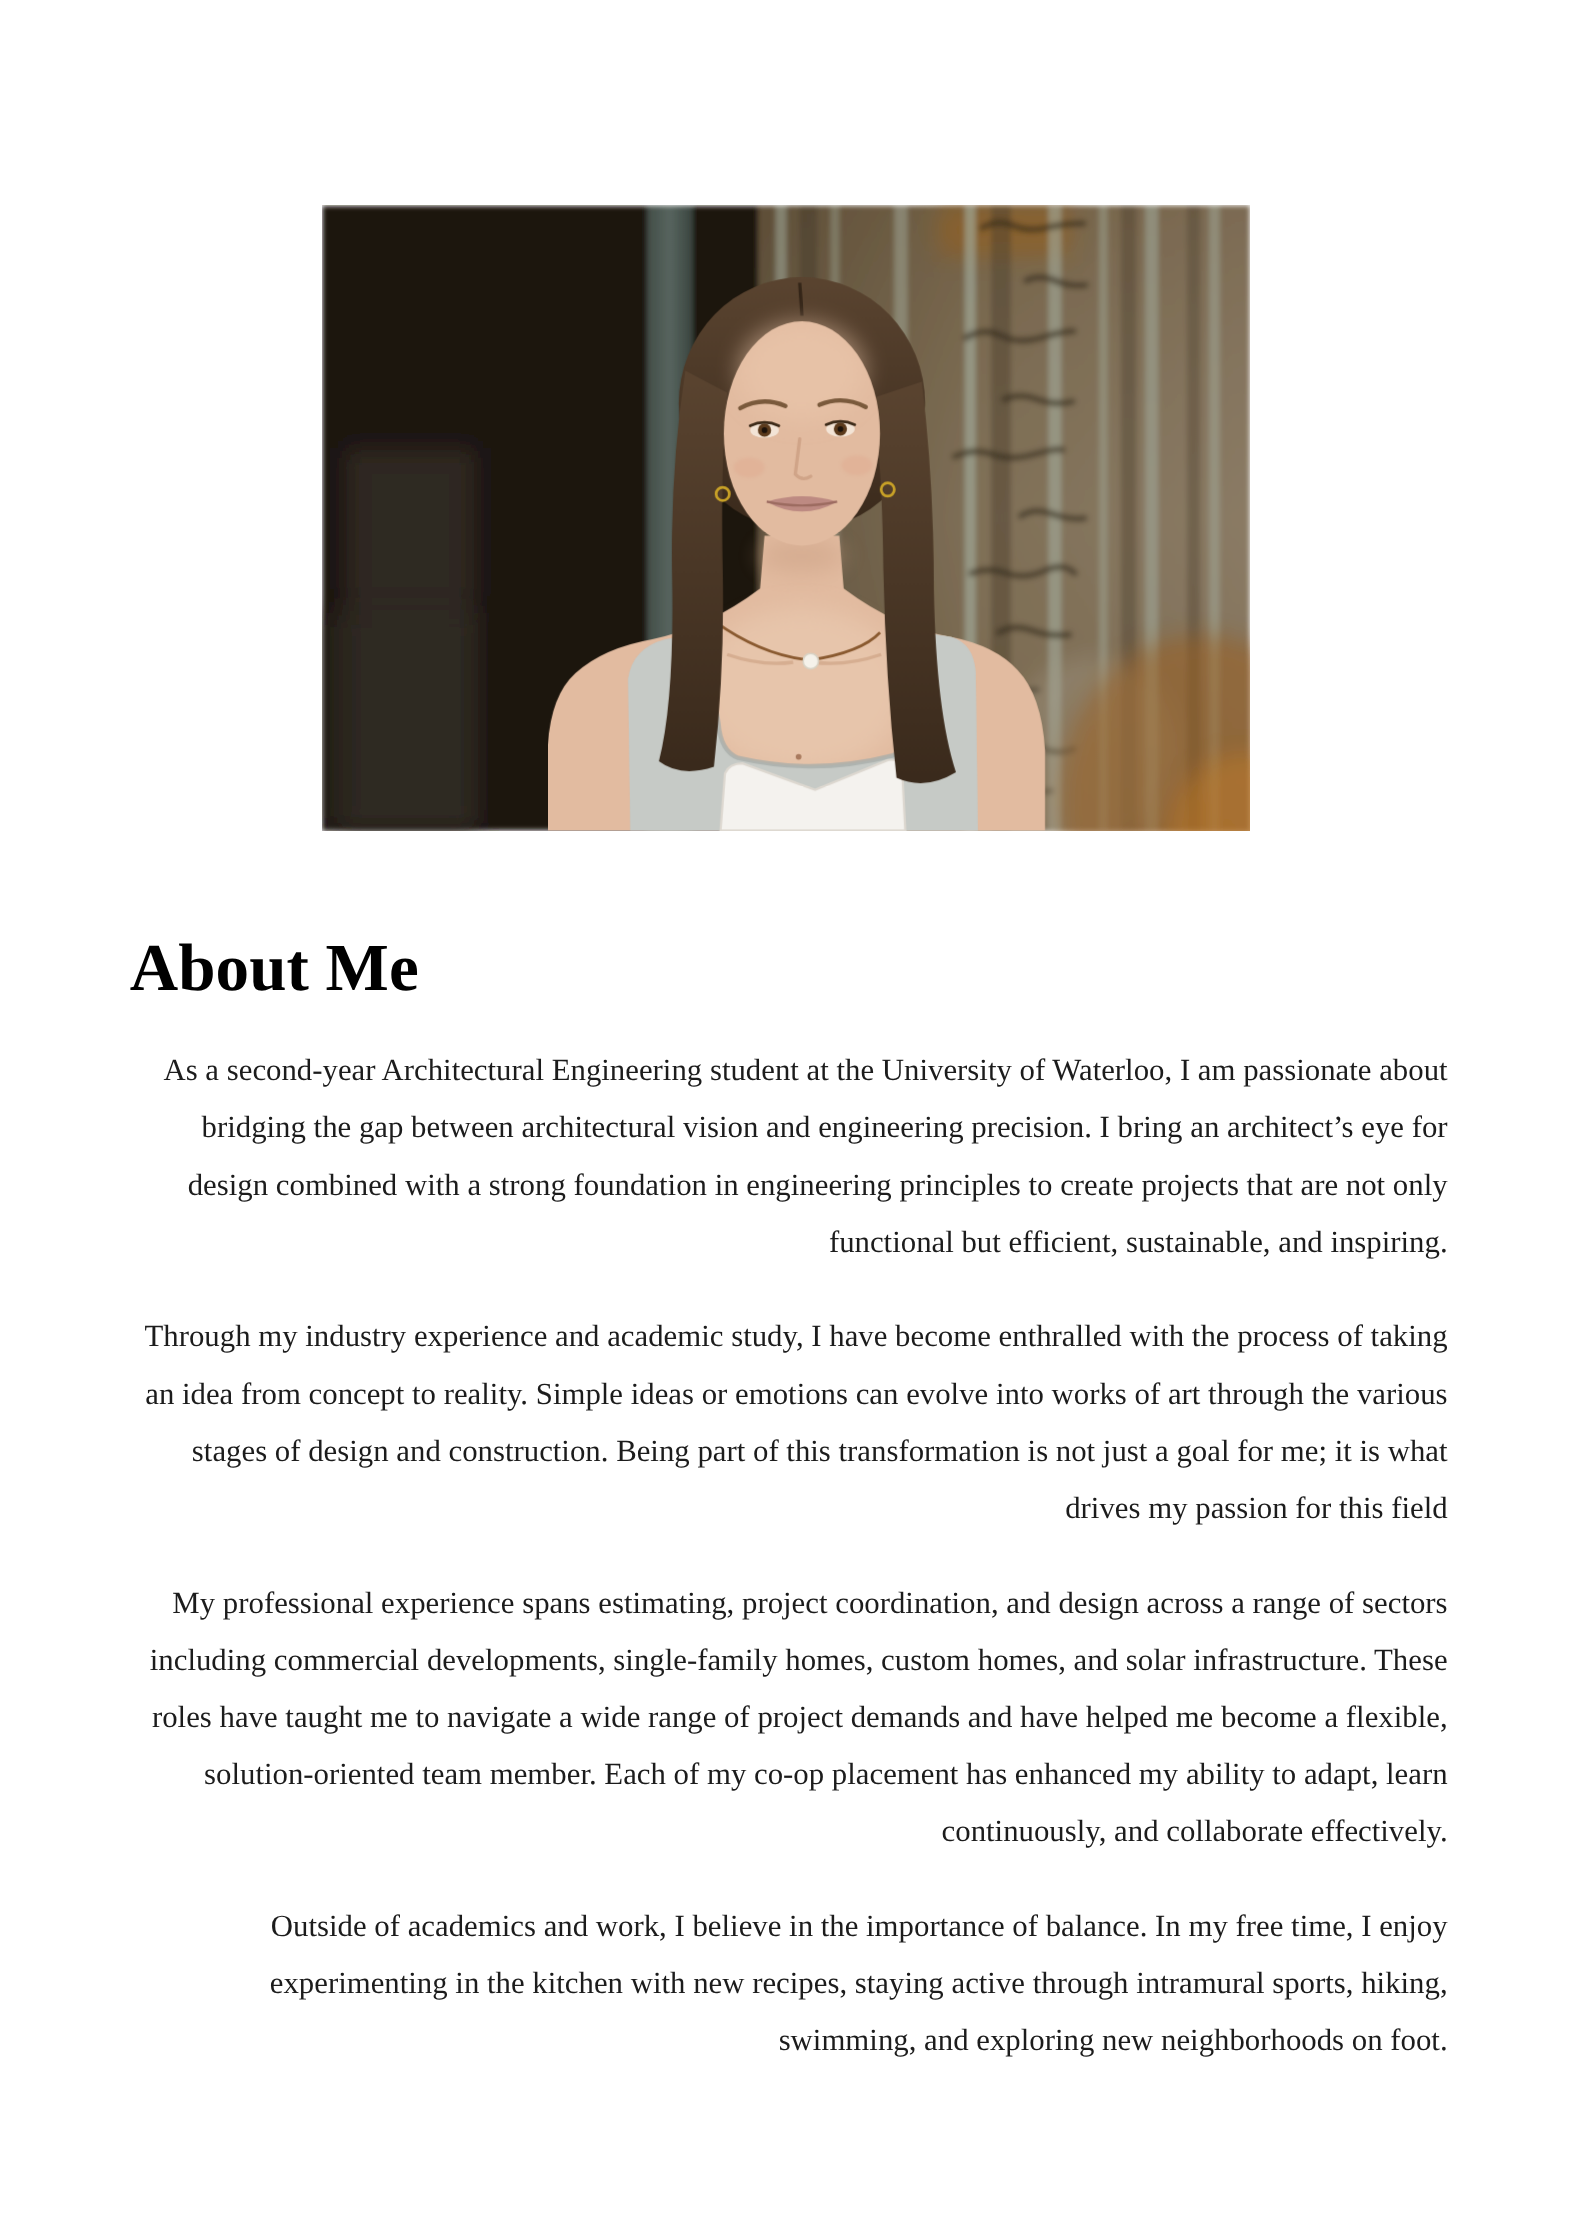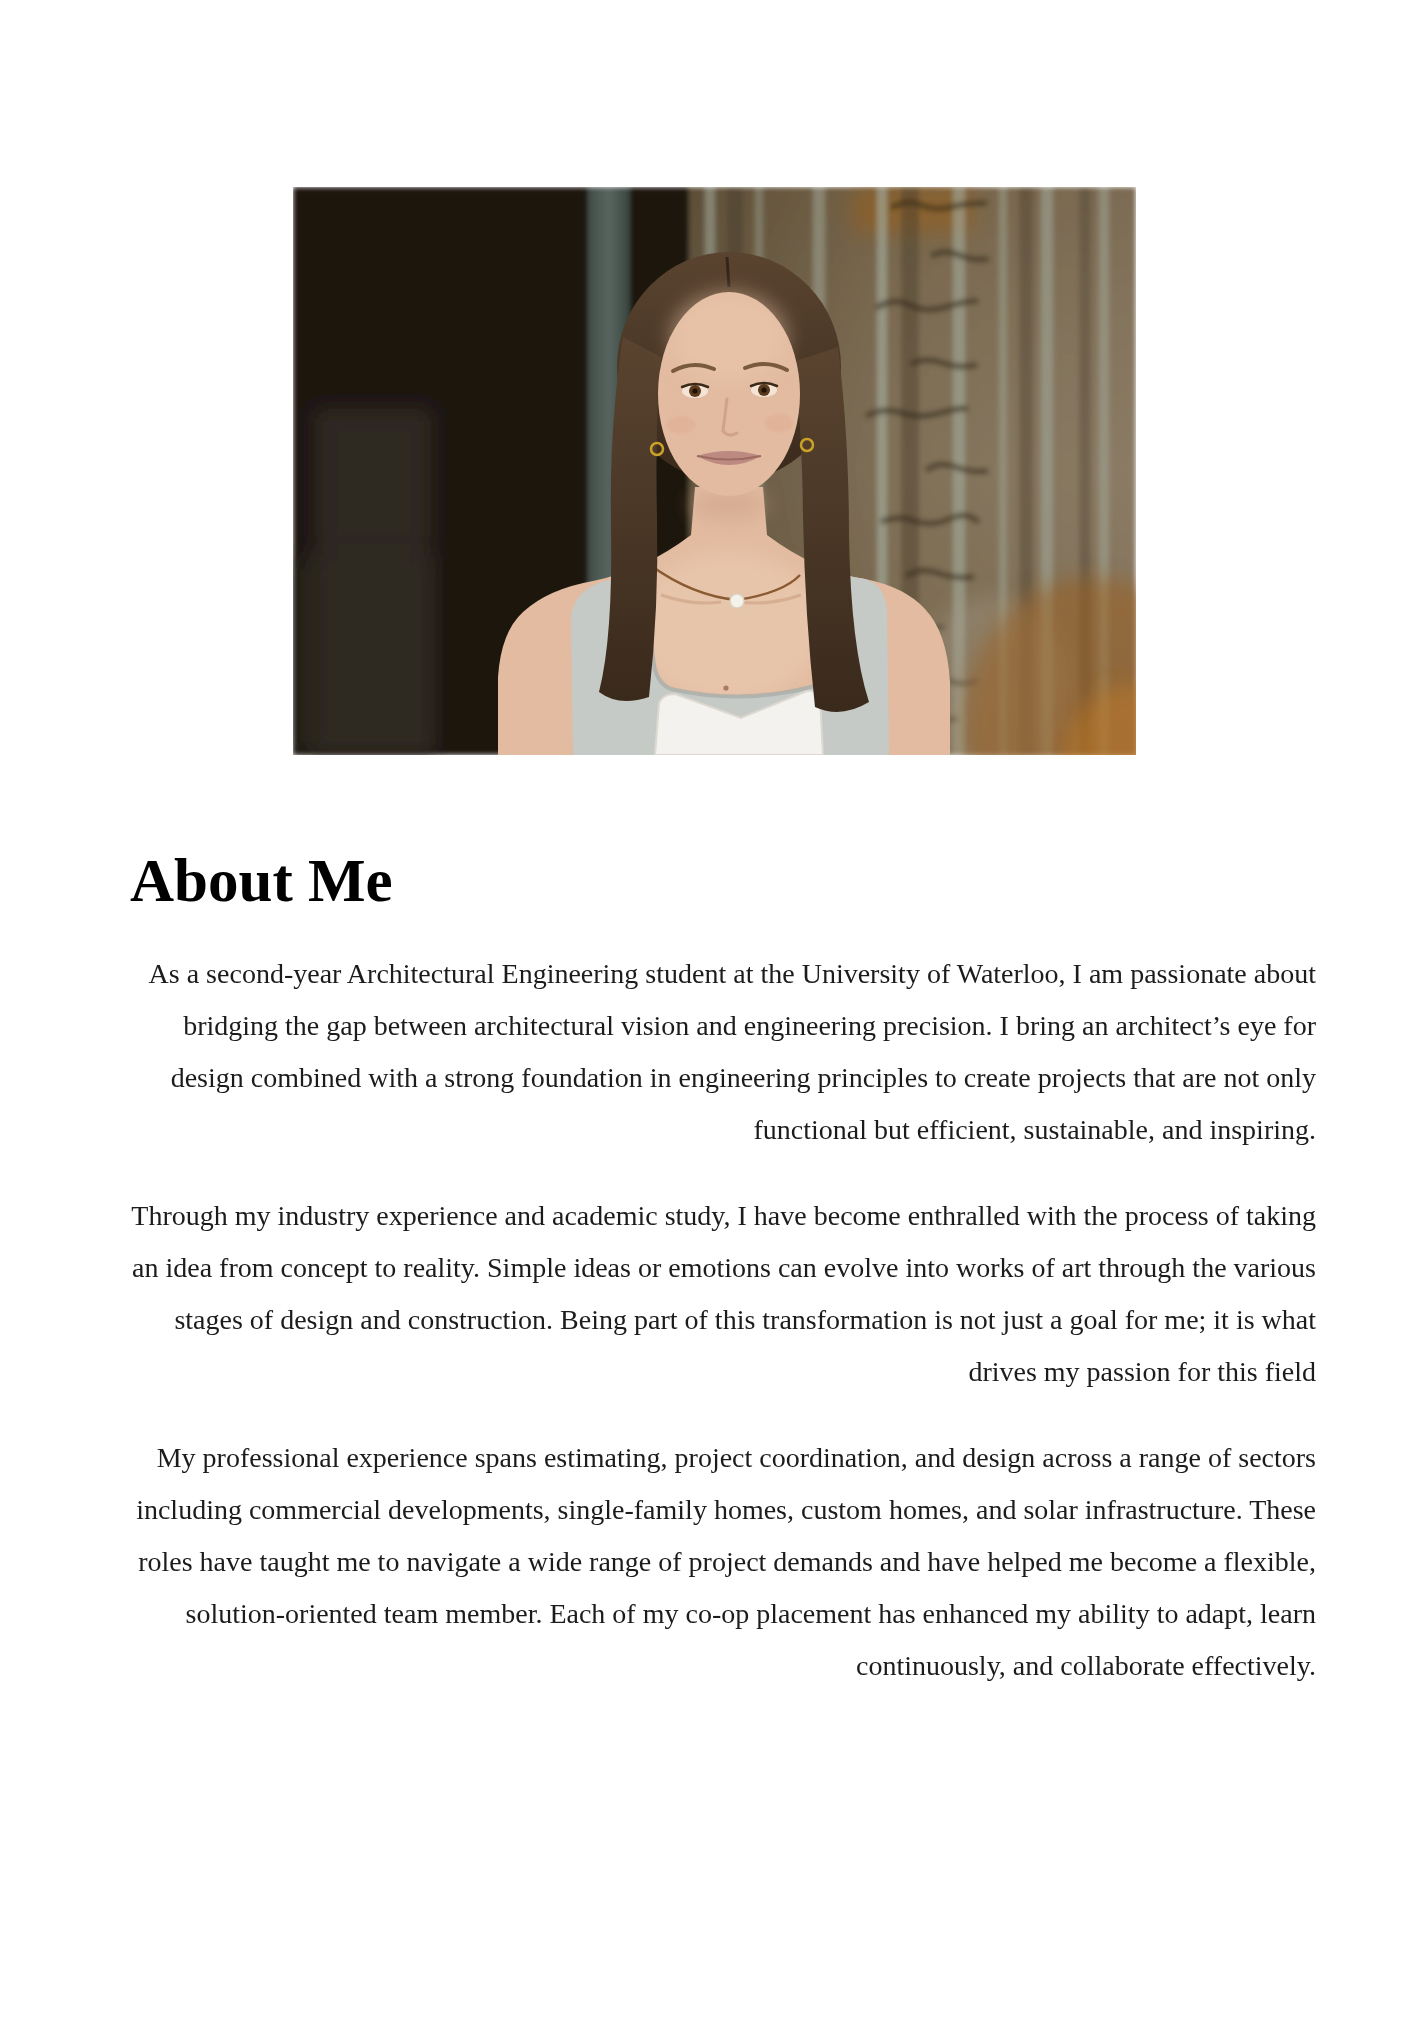--- a/index.html
+++ b/index.html
@@ -15,21 +15,21 @@
     position:absolute;
     left:293px;
     top:187px;
     width:843px;
     height:568px;
     overflow:hidden;
   }
   .photo svg{display:block;width:100%;height:100%;}
   .page-title{
     position:absolute;
-    left:130px;
+    left:118px;
     top:844px;
     margin:0;
     font-family:"Liberation Serif", serif;
     font-weight:bold;
     font-size:61px;
     line-height:1.2;
     color:#000000;
   }
   .content{
     position:absolute;
@@ -183,15 +183,16 @@
       </g>
     </svg>
   </div>
 
   <h1 class="page-title">About Me</h1>
 
   <div class="content">
     <p>As a second-year Architectural Engineering student at the University of Waterloo, I am passionate about bridging the gap between architectural vision and engineering precision. I bring an architect’s eye for design combined with a strong foundation in engineering principles to create projects that are not only functional but efficient, sustainable, and inspiring.</p>
     <p>Through my industry experience and academic study, I have become enthralled with the process of taking an idea from concept to reality. Simple ideas or emotions can evolve into works of art through the various stages of design and construction. Being part of this transformation is not just a goal for me; it is what drives my passion for this field</p>
     <p>My professional experience spans estimating, project coordination, and design across a range of sectors including commercial developments, single-family homes, custom homes, and solar infrastructure. These roles have taught me to navigate a wide range of project demands and have helped me become a flexible, solution-oriented team member. Each of my co-op placement has enhanced my ability to adapt, learn continuously, and collaborate effectively.</p>
+    <p>Outside of academics and work, I believe in the importance of balance. In my free time, I enjoy experimenting in the kitchen with new recipes, staying active through intramural sports, hiking, swimming, and exploring new neighborhoods on foot.</p>
   </div>
 
 </div>
 
 </body></html>

